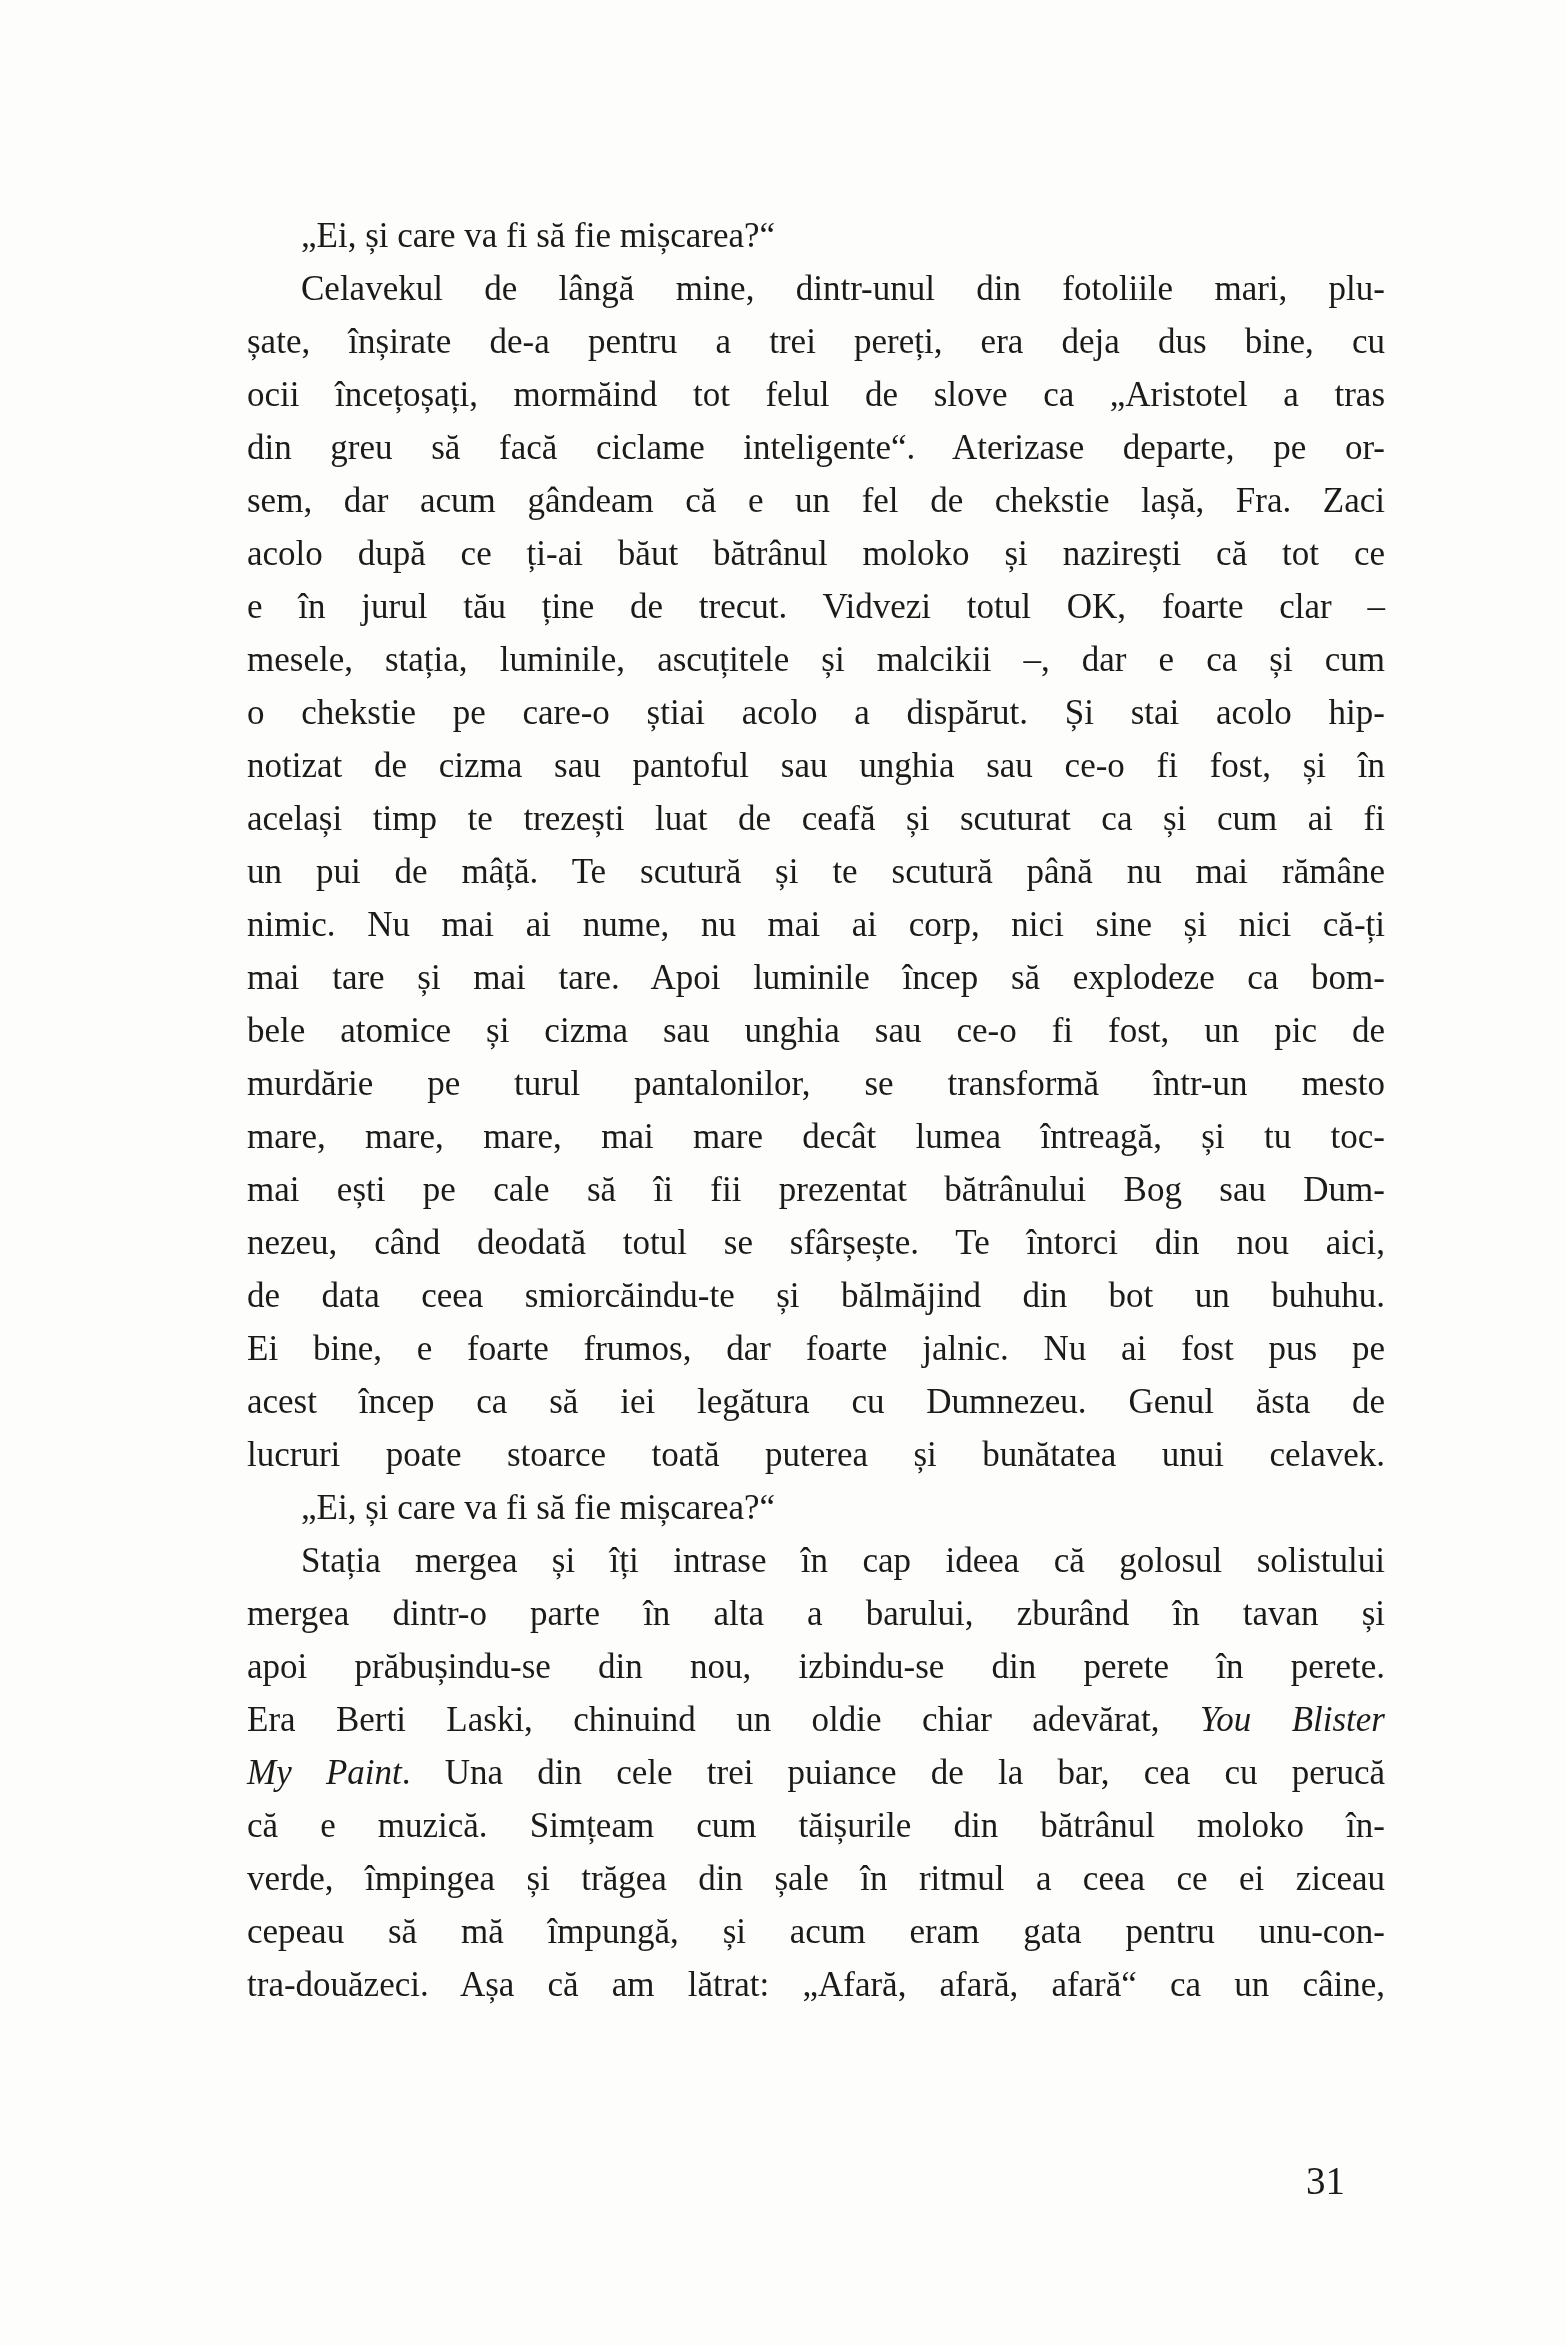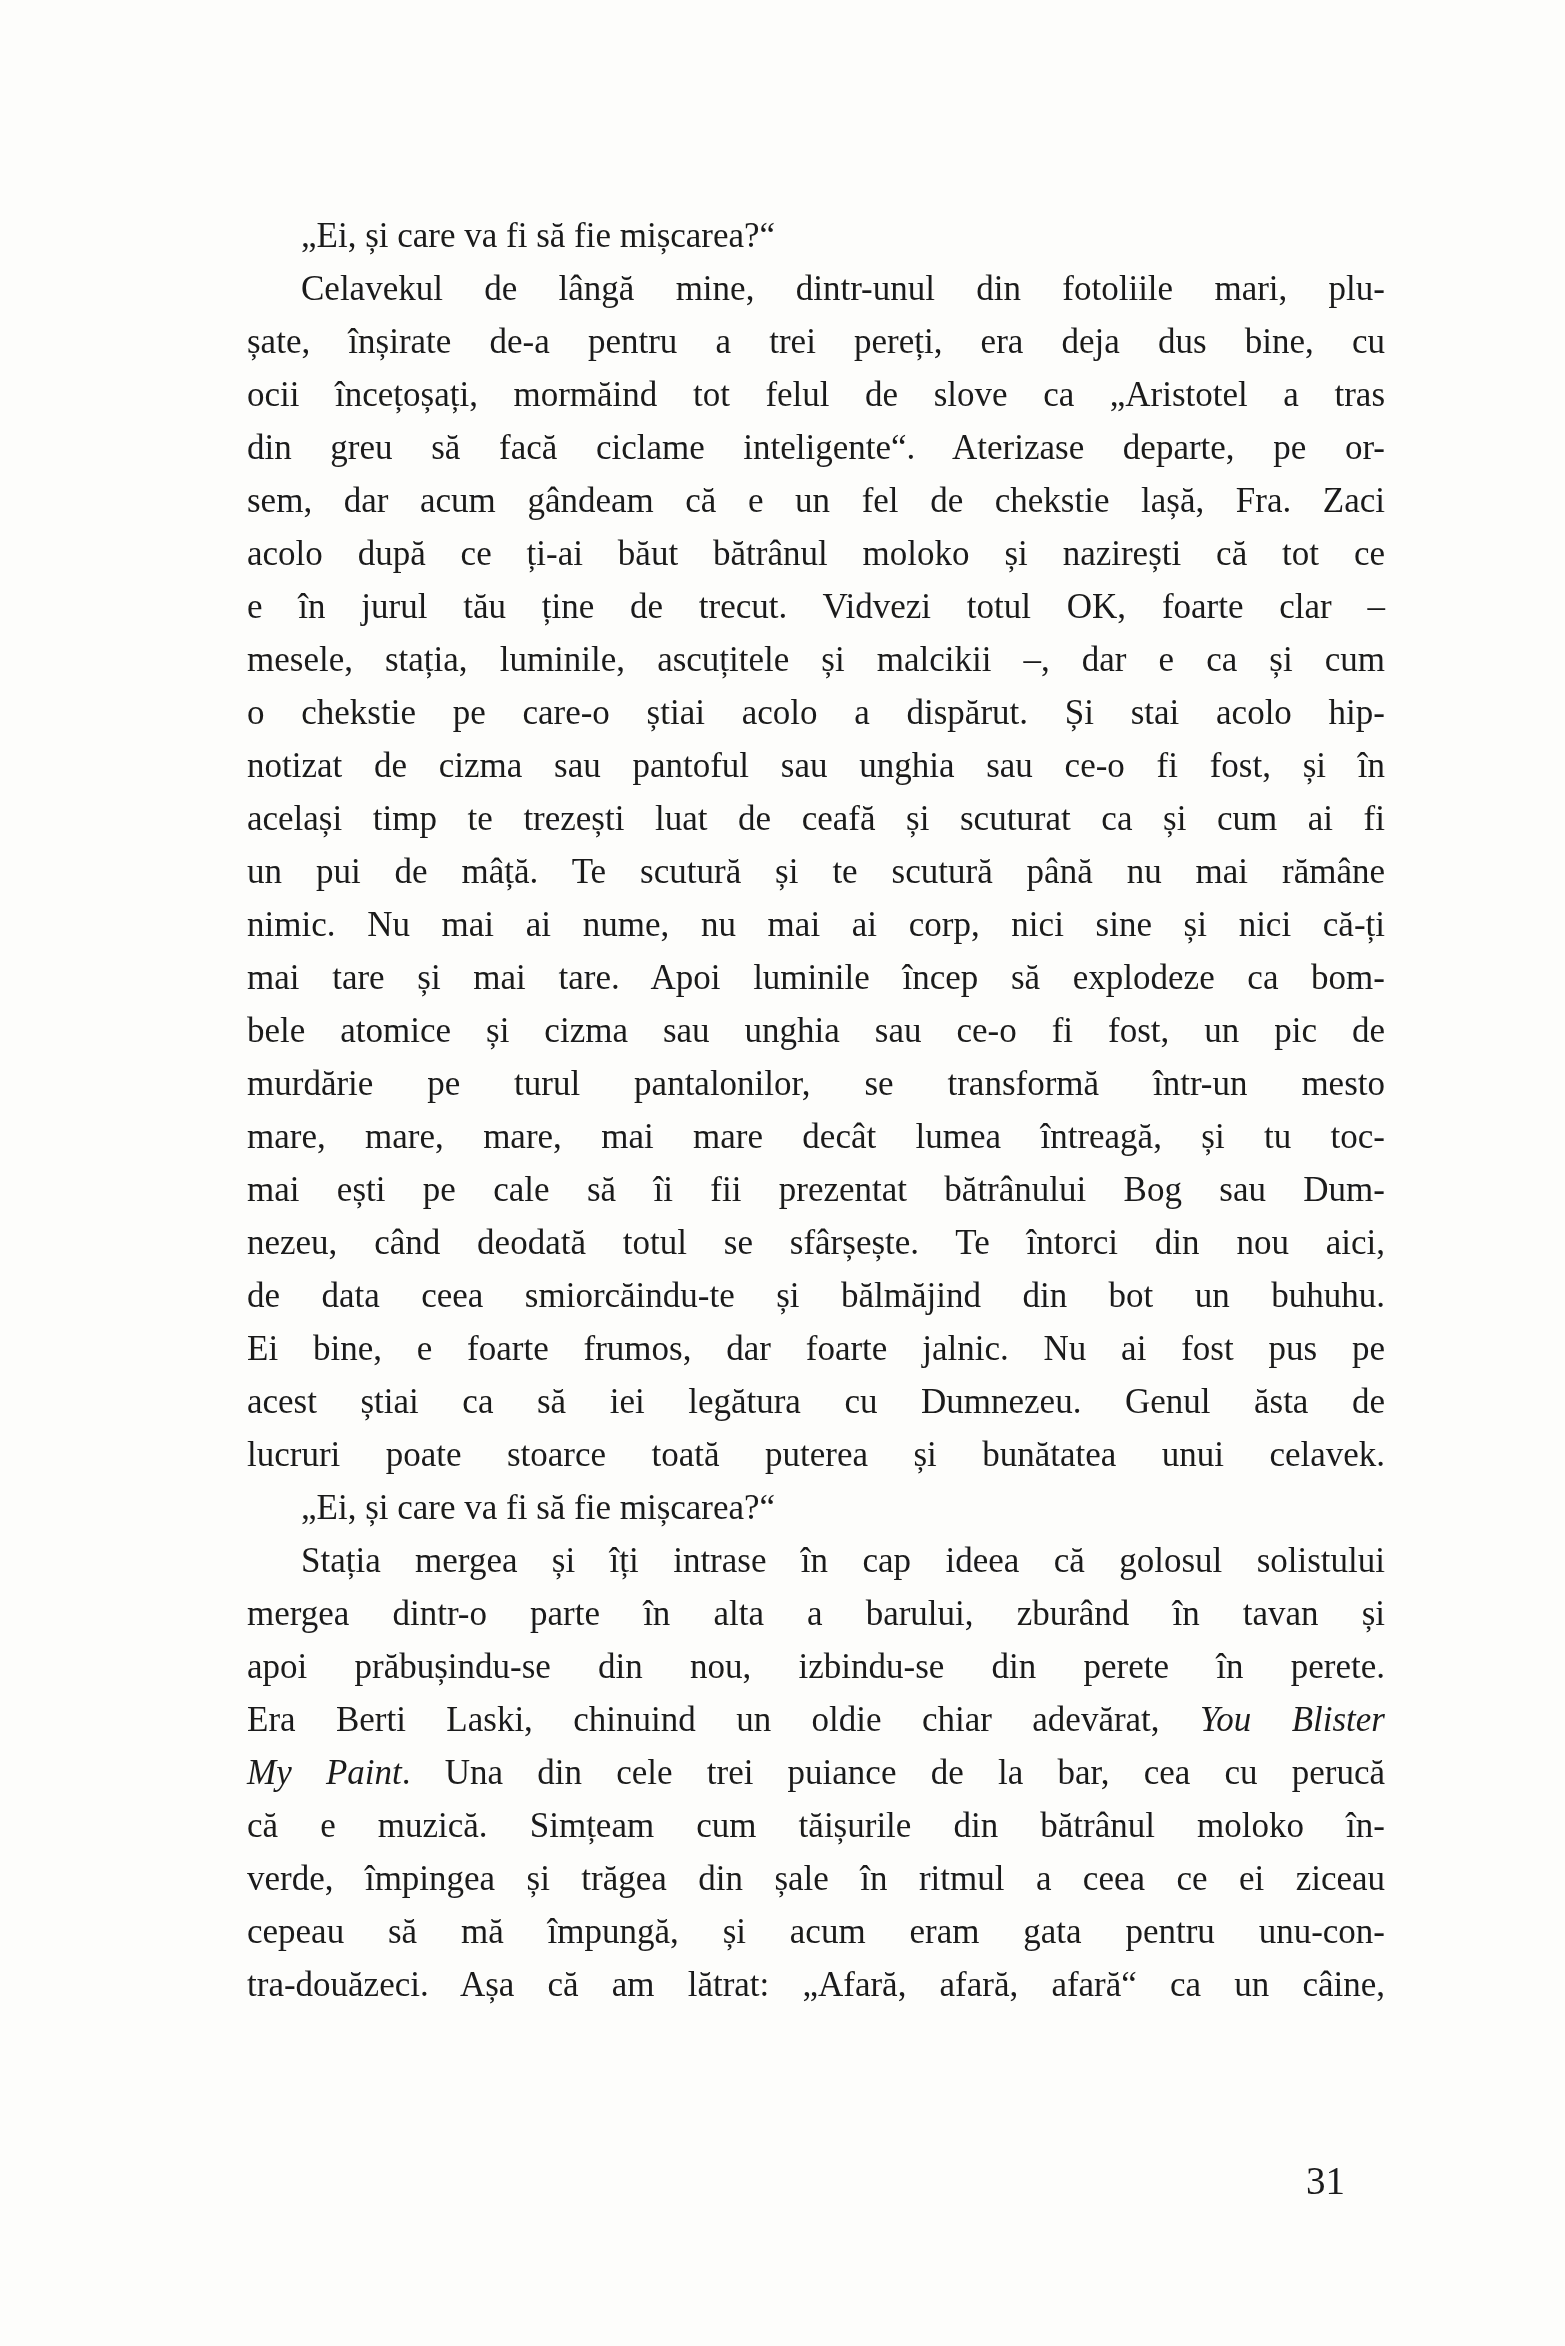--- a/index.html
+++ b/index.html
@@ -79,21 +79,21 @@
         <div class="line"><span>un pui de mâță. Te scutură și te scutură până nu mai rămâne</span></div>
         <div class="line"><span>nimic. Nu mai ai nume, nu mai ai corp, nici sine și nici că-ți</span></div>
         <div class="line"><span>mai tare și mai tare. Apoi luminile încep să explodeze ca bom-</span></div>
         <div class="line"><span>bele atomice și cizma sau unghia sau ce-o fi fost, un pic de</span></div>
         <div class="line"><span>murdărie pe turul pantalonilor, se transformă într-un mesto</span></div>
         <div class="line"><span>mare, mare, mare, mai mare decât lumea întreagă, și tu toc-</span></div>
         <div class="line"><span>mai ești pe cale să îi fii prezentat bătrânului Bog sau Dum-</span></div>
         <div class="line"><span>nezeu, când deodată totul se sfârșește. Te întorci din nou aici,</span></div>
         <div class="line"><span>de data ceea smiorcăindu-te și bălmăjind din bot un buhuhu.</span></div>
         <div class="line"><span>Ei bine, e foarte frumos, dar foarte jalnic. Nu ai fost pus pe</span></div>
-        <div class="line"><span>acest știai ca să iei legătura cu Dumnezeu. Genul ăsta de</span></div>
+        <div class="line"><span>acest încep ca să iei legătura cu Dumnezeu. Genul ăsta de</span></div>
         <div class="line"><span>lucruri poate stoarce toată puterea și bunătatea unui celavek.</span></div>
       </div>
       <div class="paragraph">
         <div class="line first lastline"><span>„Ei, și care va fi să fie mișcarea?“</span></div>
       </div>
       <div class="paragraph">
         <div class="line first"><span>Stația mergea și îți intrase în cap ideea că golosul solistului</span></div>
         <div class="line"><span>mergea dintr-o parte în alta a barului, zburând în tavan și</span></div>
         <div class="line"><span>apoi prăbușindu-se din nou, izbindu-se din perete în perete.</span></div>
         <div class="line"><span>Era Berti Laski, chinuind un oldie chiar adevărat, </span><span class="italic">You Blister</span></div>

